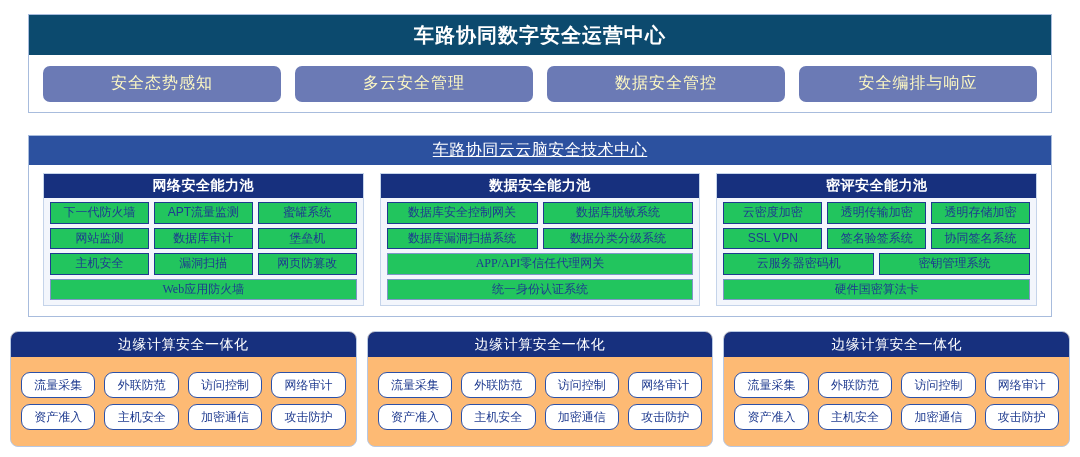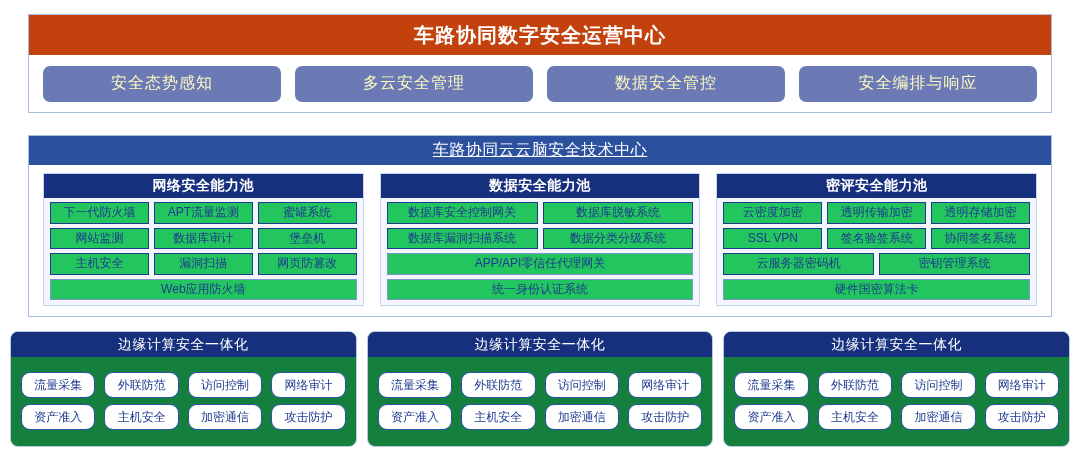--- a/index.html
+++ b/index.html
@@ -27,21 +27,21 @@
     left: 28px;
     top: 14px;
     width: 1024px;
     height: 99px;
     border: 1px solid #a8bcdd;
     background: #ffffff;
     box-sizing: border-box;
   }
   .ops-title {
     height: 40px;
-    background: #c2410c;
+    background: #0c4a6e;
     color: #ffffff;
     font-size: 20px;
     font-weight: bold;
     letter-spacing: 1px;
     display: flex;
     align-items: center;
     justify-content: center;
   }
   .ops-buttons {
     height: 57px;
@@ -133,37 +133,38 @@
     color: #1e3a8f;
     font-size: 12px;
     display: flex;
     align-items: center;
     justify-content: center;
     box-sizing: border-box;
     white-space: nowrap;
   }
   .cell.plain {
     border: 1px solid #7f96c8;
+    font-family: Liberation Serif, serif;
   }
 
   
   .edge-row {
     position: absolute;
     left: 10px;
     top: 331px;
     width: 1060px;
     height: 116px;
     display: flex;
     gap: 10px;
   }
   .edge-box {
     flex: 1 1 0;
     border: 1px solid #b7c8e4;
     border-radius: 8px;
-    background: #15803d;
+    background: #fdba74;
     box-sizing: border-box;
     overflow: hidden;
     display: flex;
     flex-direction: column;
   }
   .edge-head {
     height: 25px;
     background: #17307e;
     color: #ffffff;
     font-size: 14px;

